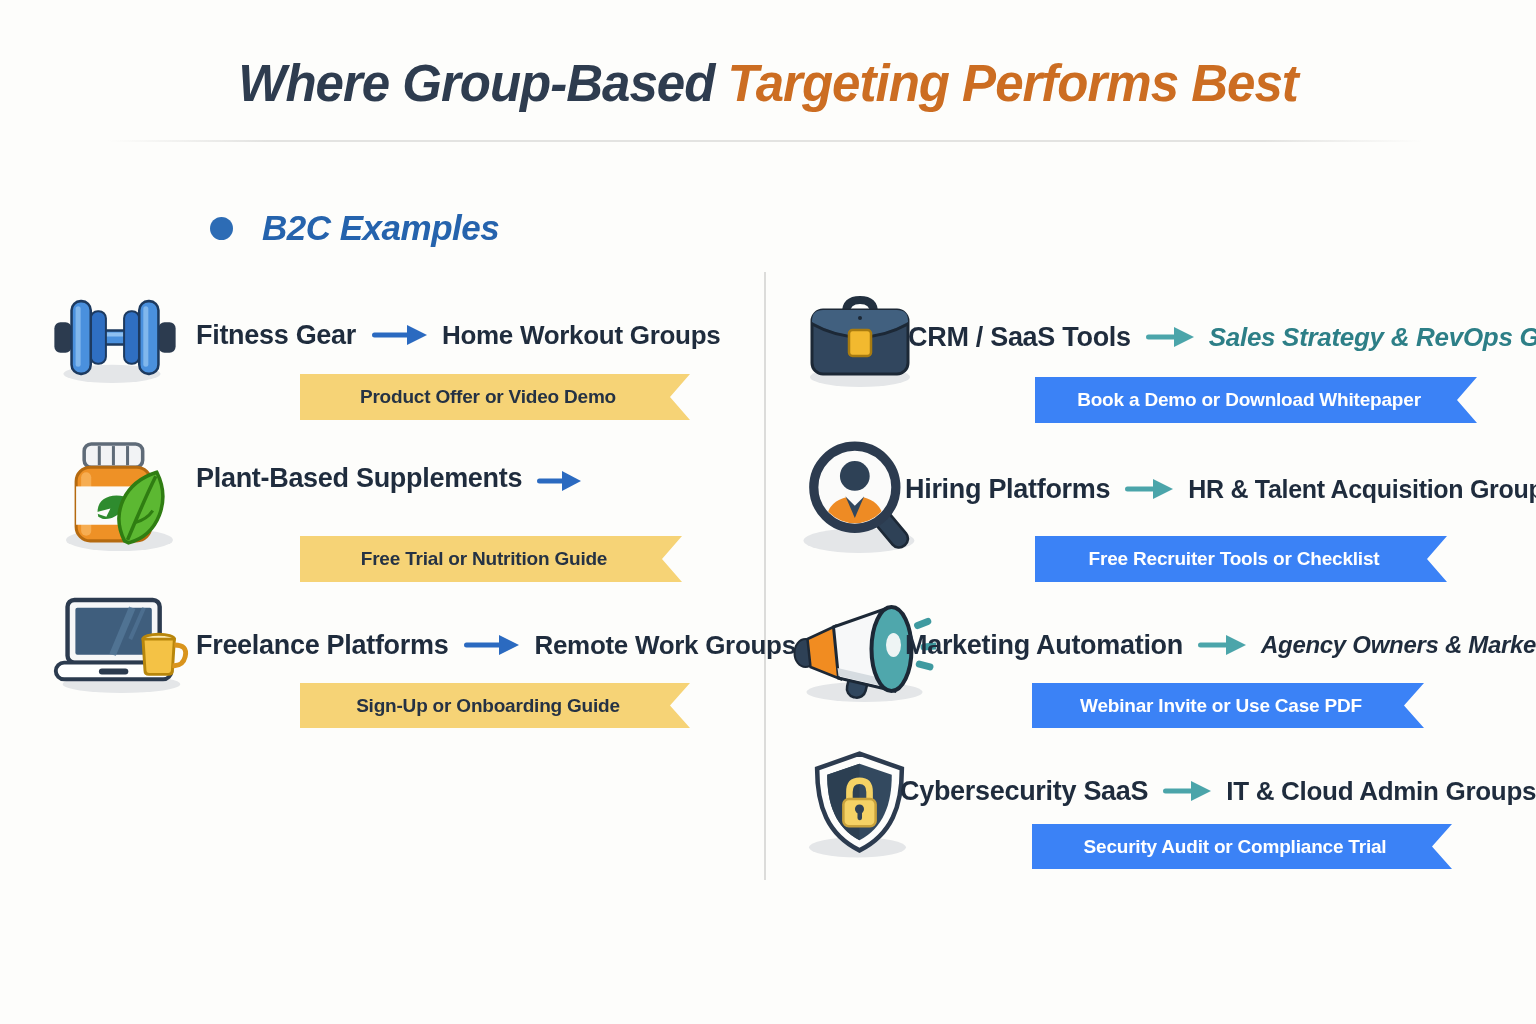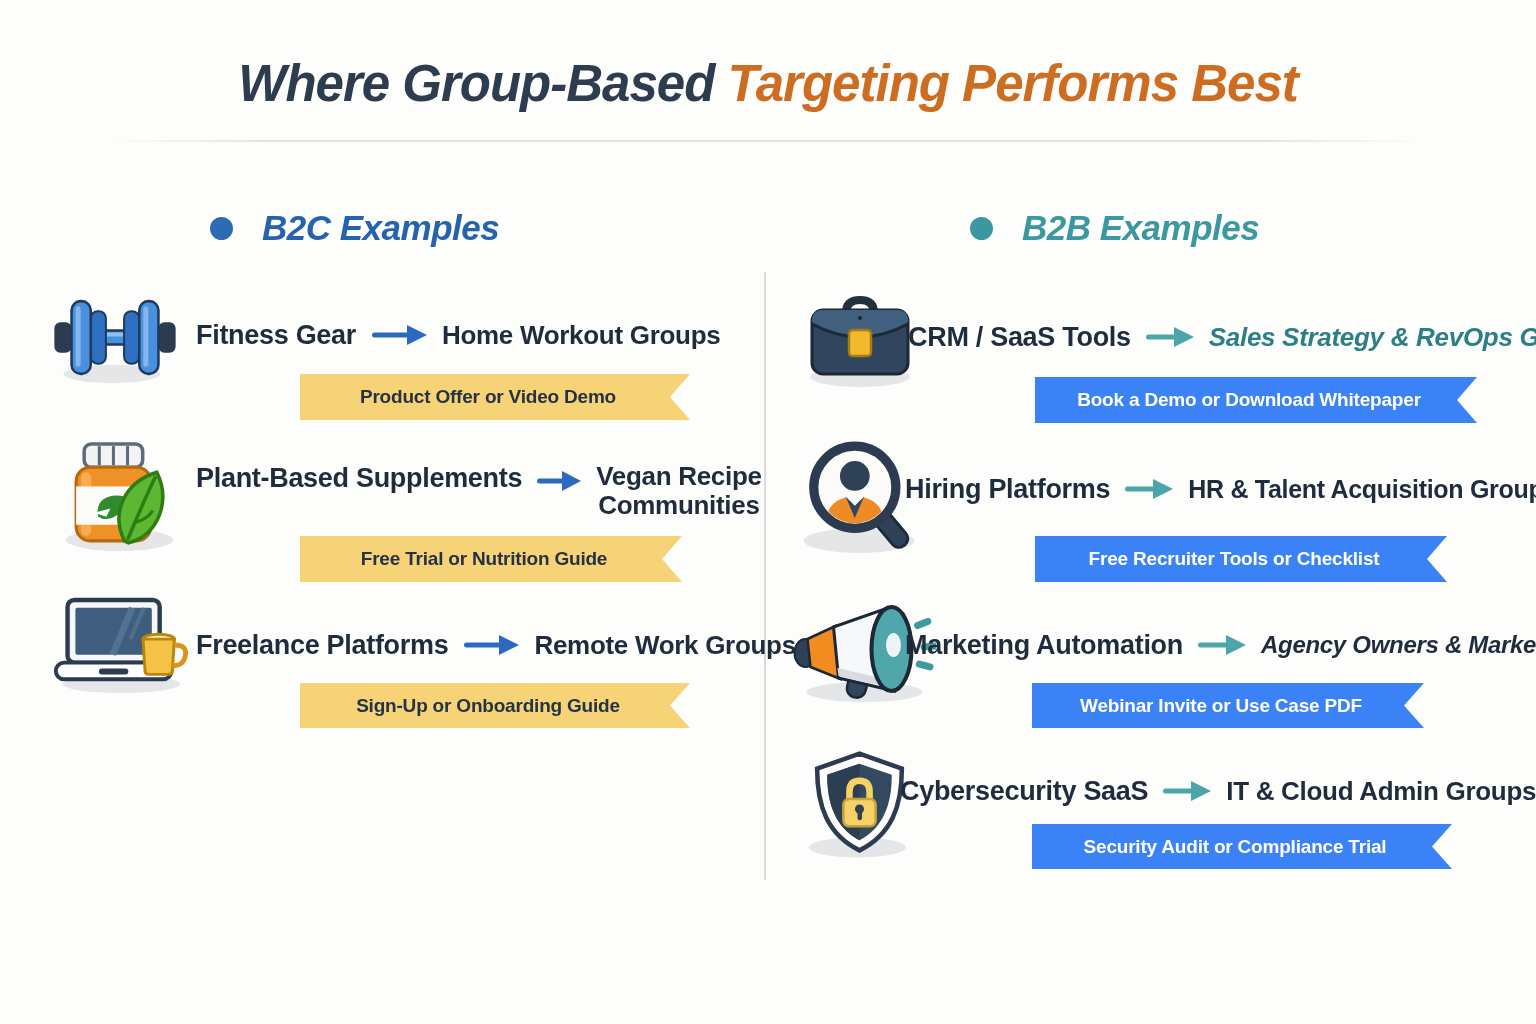--- a/index.html
+++ b/index.html
@@ -60,24 +60,20 @@
 <div class="canvas">
 
   <div class="title">
     <span class="t-dark">Where Group-Based </span><span class="t-orange">Targeting Performs Best</span>
   </div>
   <div class="title-divider"></div>
 
   <div class="section-header hdr-b2c">
     <span class="bullet"></span>
     <span>B2C Examples</span>
-  </div>
-  <div class="section-header hdr-b2b">
-    <span class="bullet"></span>
-    <span>B2B Examples</span>
   </div>
 
   <div class="v-divider"></div>
 
   <div class="icon-box" style="left:48px;top:290px;width:134px;height:96px;">
     <svg viewBox="0 0 130 95">
       <ellipse cx="62" cy="83" rx="48" ry="9" fill="#e4e6e8"></ellipse>
       <rect x="5" y="32" width="17" height="30" rx="6" fill="#2c3b4f"></rect>
       <rect x="108" y="32" width="17" height="30" rx="6" fill="#2c3b4f"></rect>
       <rect x="38" y="40" width="54" height="14" rx="4" fill="#4a90dd" stroke="#1d3a5f" stroke-width="2.5"></rect>
@@ -118,24 +114,20 @@
       <path d="M73 101 C82 80 90 60 101 38" stroke="#2f7d12" stroke-width="3.5" fill="none"></path>
       <path d="M80 84 C88 82 94 78 98 72" stroke="#2f7d12" stroke-width="3" fill="none"></path>
     </svg>
   </div>
   <div class="row-line top-align" style="left:196px;top:462px;">
     <span class="category">Plant-Based Supplements</span>
     <svg class="arrow" width="46" height="22" viewBox="0 0 46 22">
       <rect x="1" y="8.5" width="28" height="5" rx="2.5" fill="#2b6ac0"></rect>
       <polygon points="26,1 45,11 26,21" fill="#2b6ac0"></polygon>
     </svg>
-    <span class="group group-2line">
-      <span>Vegan Recipe</span>
-      <span>Communities</span>
-    </span>
   </div>
   <div class="banner yellow" style="left:300px;top:536px;width:382px;height:46px;">
     <span>Free Trial or Nutrition Guide</span>
   </div>
 
   <div class="icon-box" style="left:44px;top:596px;width:150px;height:98px;">
     <svg viewBox="0 0 145 100">
       <ellipse cx="75" cy="90" rx="60" ry="9" fill="#e4e6e8"></ellipse>
       <rect x="20" y="4" width="94" height="64" rx="7" fill="#f6f7f8" stroke="#2c3b4f" stroke-width="4.5"></rect>
       <rect x="28" y="12" width="78" height="48" rx="2" fill="#3f5e7d"></rect>

